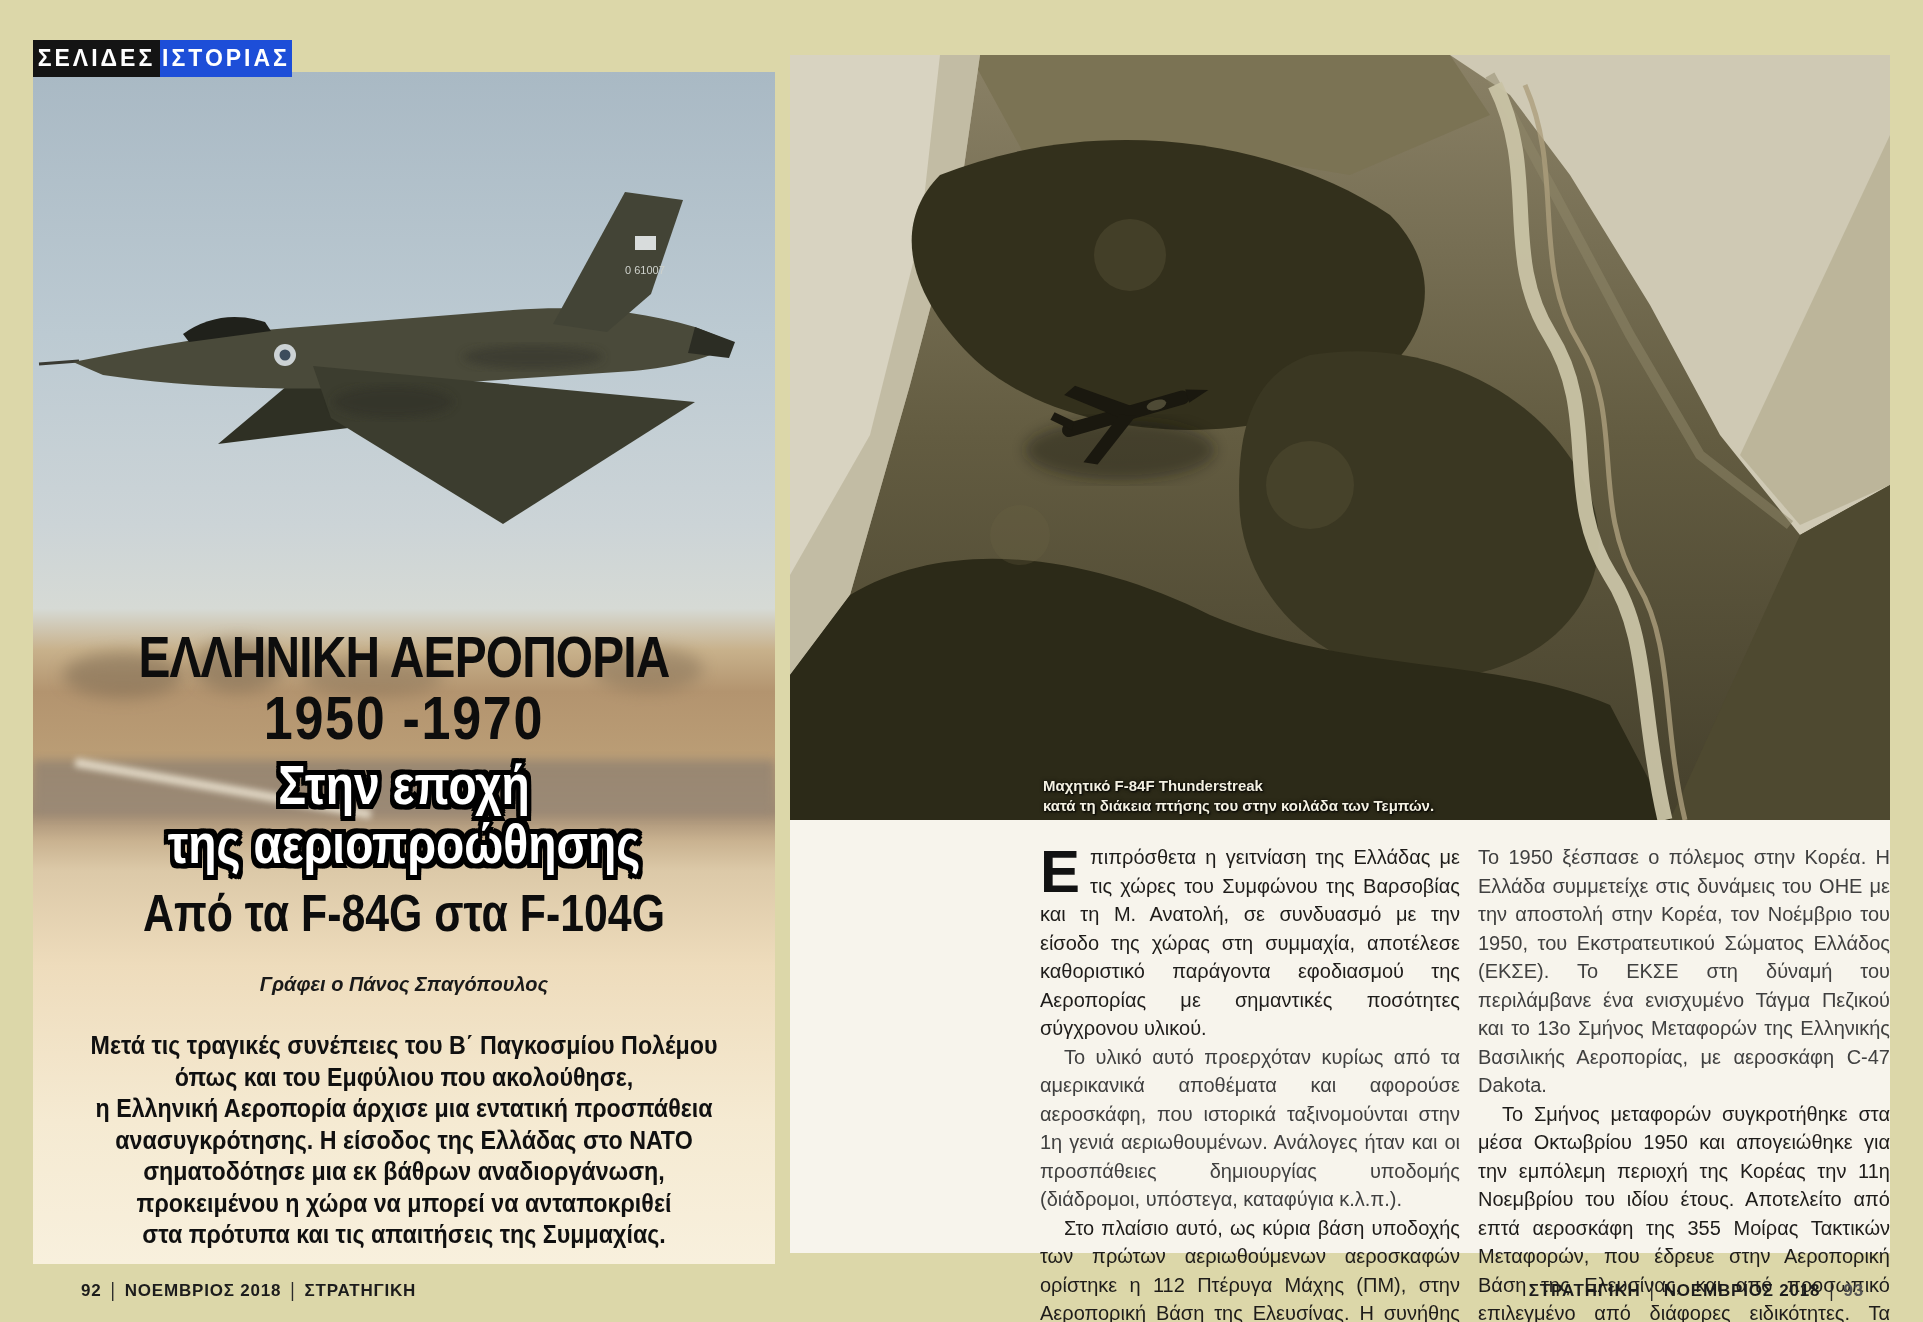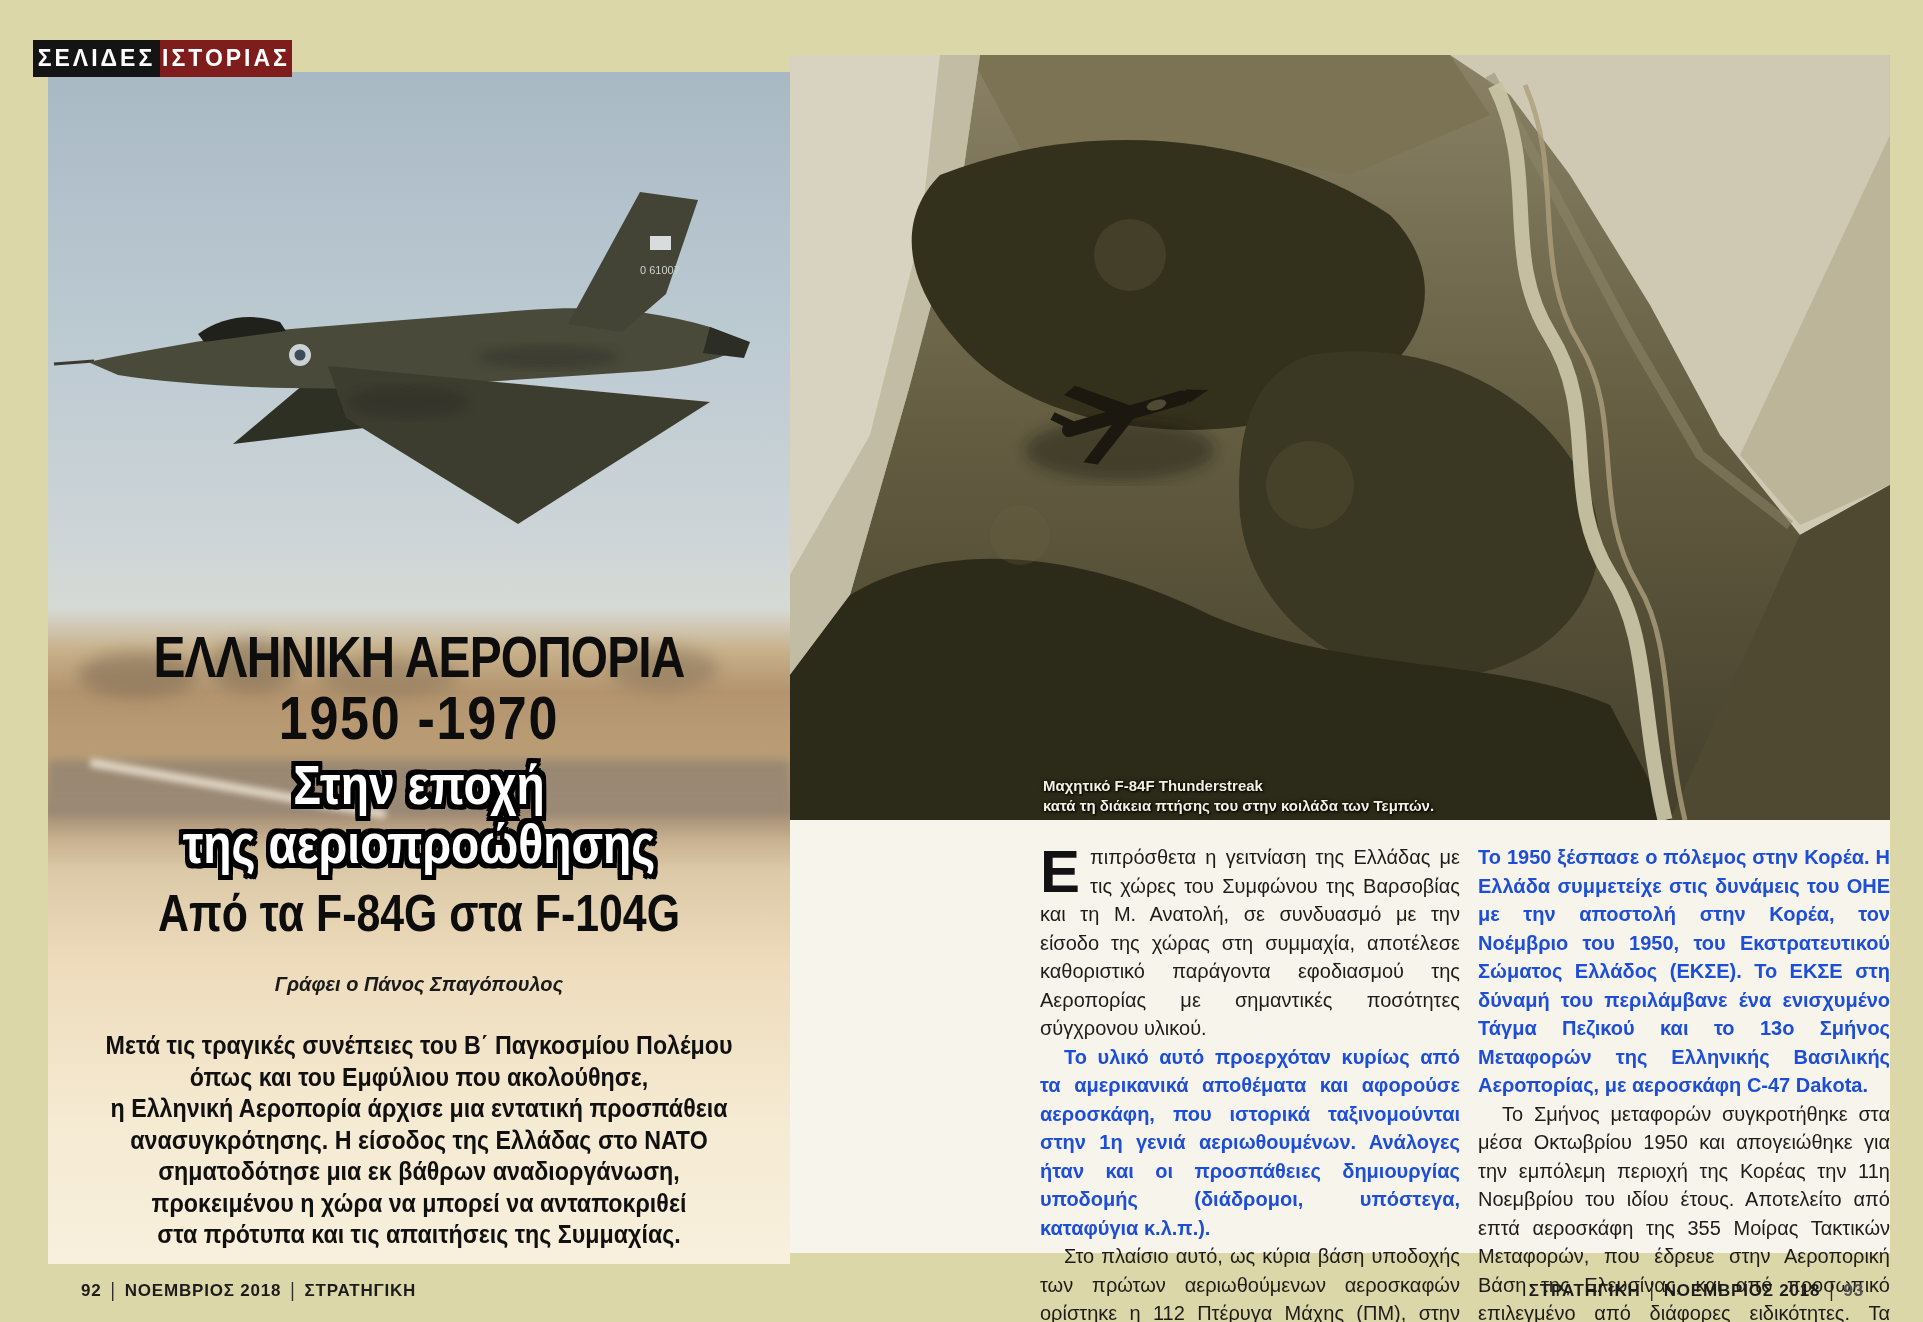--- a/index.html
+++ b/index.html
@@ -4,24 +4,24 @@
 <style>
   html,body{margin:0;padding:0;}
   body{font-family:"Liberation Sans",sans-serif;}
   #spread{position:relative;width:1923px;height:1322px;background:#dcd7a9;overflow:hidden;}
 
   
   .kicker{position:absolute;left:33px;top:40px;display:flex;z-index:30;}
   .kicker-seg{height:37px;display:flex;align-items:center;justify-content:center;
     color:#fff;font-weight:700;font-size:23px;letter-spacing:3px;transform-origin:left center;}
   .kicker-black{width:127px;background:#141414;}
-  .kicker-red{width:132px;background:#7f1d1d;}
-
-  
-  .page-left{position:absolute;left:48px;top:72px;width:742px;height:1192px;overflow:hidden;
+  .kicker-red{width:132px;background:#1d4ed8;}
+
+  
+  .page-left{position:absolute;left:33px;top:72px;width:742px;height:1192px;overflow:hidden;
     background:linear-gradient(180deg,
       #a9b9c4 0%, #bccad2 22%, #ccd4d7 38%, #d6dad5 45%,
       #c8b18b 48.5%, #b3946f 52%, #bb9e76 58%, #a28b72 62%,
       #c9b290 64.5%, #dcc9a8 67%,
       #eedcbc 75%, #f5ead2 88%, #f8f0dd 100%);}
   .airfield-blob{position:absolute;background:#7d6a52;border-radius:50%;filter:blur(8px);opacity:.55;}
   .runway-strip{position:absolute;left:0;right:0;top:688px;height:56px;
     background:linear-gradient(180deg,#8d7f70,#9a8a77);filter:blur(5px);opacity:.75;}
   .runway-line{position:absolute;left:40px;top:712px;width:300px;height:9px;background:#ece4d2;
     transform:rotate(10deg);filter:blur(3px);opacity:.85;}
@@ -47,21 +47,21 @@
   .page-right{position:absolute;left:790px;top:55px;width:1100px;height:1198px;background:#f7f4ec;}
   .valley{position:absolute;left:0;top:0;width:1100px;height:765px;overflow:hidden;}
   .caption{position:absolute;left:253px;top:721px;color:#f4f1e2;font-weight:700;font-size:15px;
     line-height:19.5px;text-shadow:1px 1px 2px #000,0 0 4px rgba(0,0,0,.8);z-index:6;}
 
   .col{position:absolute;top:788px;font-size:20px;line-height:28.5px;color:#1e1c1a;text-align:justify;}
   .col1{left:250px;width:420px;}
   .col2{left:688px;width:412px;}
   .col p{margin:0;}
   .col p + p{text-indent:24px;}
-  .col p.b{font-weight:700;color:#1d4ed8;}
+  .col p.b{font-weight:400;color:#404040;}
   .dropcap{float:left;font-weight:900;font-size:60px;line-height:47px;margin:5px 10px 0 0;color:#121212;}
 
   
   .footer{position:absolute;top:1281px;font-size:17px;font-weight:700;color:#1c1c1c;
     letter-spacing:.8px;white-space:nowrap;margin-left:36px;}
   .footer-left{left:45px;}
   .footer-right{right:59px;}
   .fsep{display:inline-block;margin:0 9px;font-weight:400;color:#2a2a2a;transform:scaleY(1.15);}
   .pgnum-light{color:#555;}
 </style>

